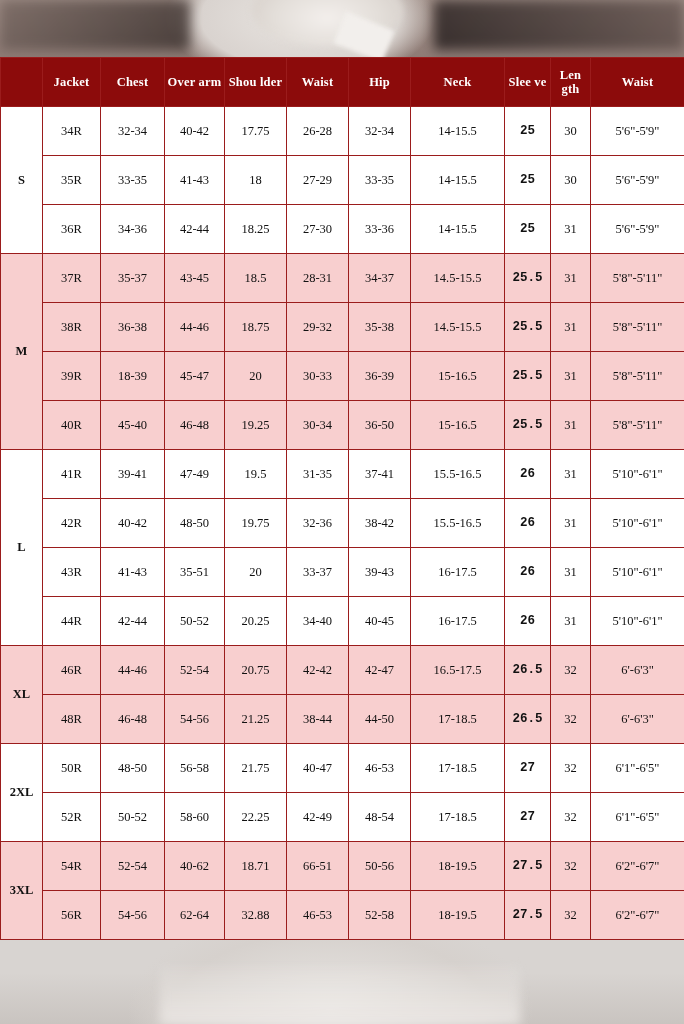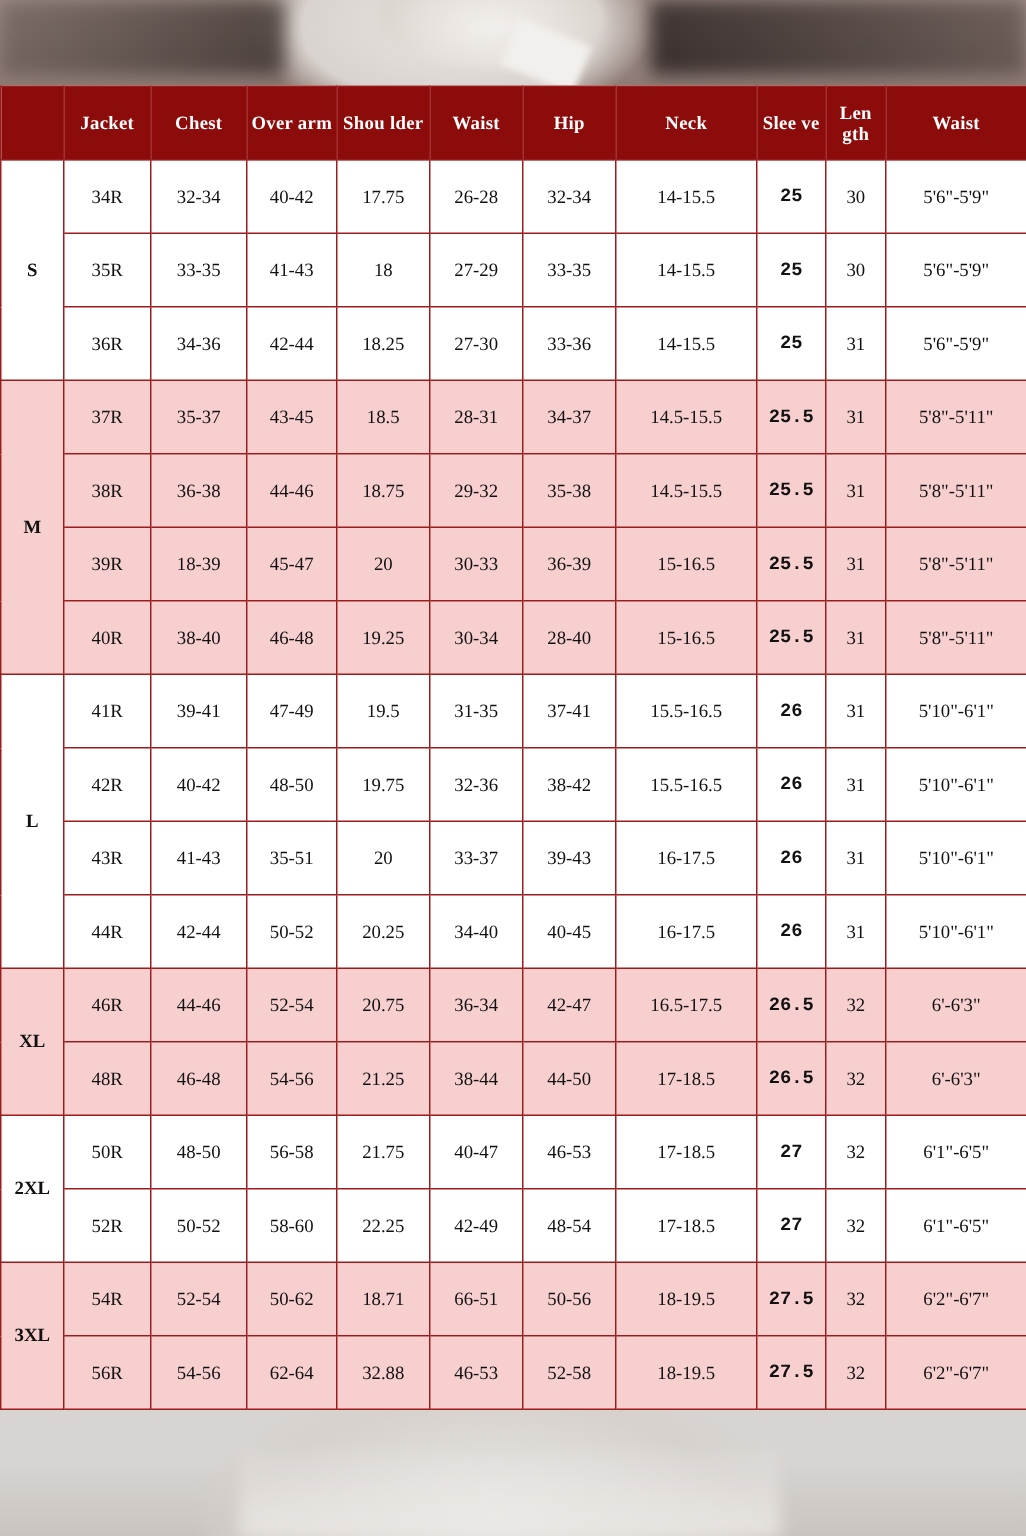--- a/index.html
+++ b/index.html
@@ -252,25 +252,25 @@
           <td>20</td>
           <td>30-33</td>
           <td>36-39</td>
           <td>15-16.5</td>
           <td class="sleeve-cell">25.5</td>
           <td>31</td>
           <td>5'8"-5'11"</td>
         </tr>
         <tr class="pink">
           <td>40R</td>
-          <td>38-40</td>
+          <td>45-40</td>
           <td>46-48</td>
           <td>19.25</td>
           <td>30-34</td>
-          <td>28-40</td>
+          <td>36-50</td>
           <td>15-16.5</td>
           <td class="sleeve-cell">25.5</td>
           <td>31</td>
           <td>5'8"-5'11"</td>
         </tr>
         <tr class="white">
           <td class="size-label white-lbl" rowspan="4">L</td>
           <td>41R</td>
           <td>39-41</td>
           <td>47-49</td>
@@ -317,21 +317,21 @@
           <td class="sleeve-cell">26</td>
           <td>31</td>
           <td>5'10"-6'1"</td>
         </tr>
         <tr class="pink">
           <td class="size-label pink-lbl" rowspan="2">XL</td>
           <td>46R</td>
           <td>44-46</td>
           <td>52-54</td>
           <td>20.75</td>
-          <td>36-34</td>
+          <td>42-42</td>
           <td>42-47</td>
           <td>16.5-17.5</td>
           <td class="sleeve-cell">26.5</td>
           <td>32</td>
           <td>6'-6'3"</td>
         </tr>
         <tr class="pink">
           <td>48R</td>
           <td>46-48</td>
           <td>54-56</td>
@@ -365,21 +365,21 @@
           <td>48-54</td>
           <td>17-18.5</td>
           <td class="sleeve-cell">27</td>
           <td>32</td>
           <td>6'1"-6'5"</td>
         </tr>
         <tr class="pink">
           <td class="size-label pink-lbl" rowspan="2">3XL</td>
           <td>54R</td>
           <td>52-54</td>
-          <td>50-62</td>
+          <td>40-62</td>
           <td>18.71</td>
           <td>66-51</td>
           <td>50-56</td>
           <td>18-19.5</td>
           <td class="sleeve-cell">27.5</td>
           <td>32</td>
           <td>6'2"-6'7"</td>
         </tr>
         <tr class="pink">
           <td>56R</td>

